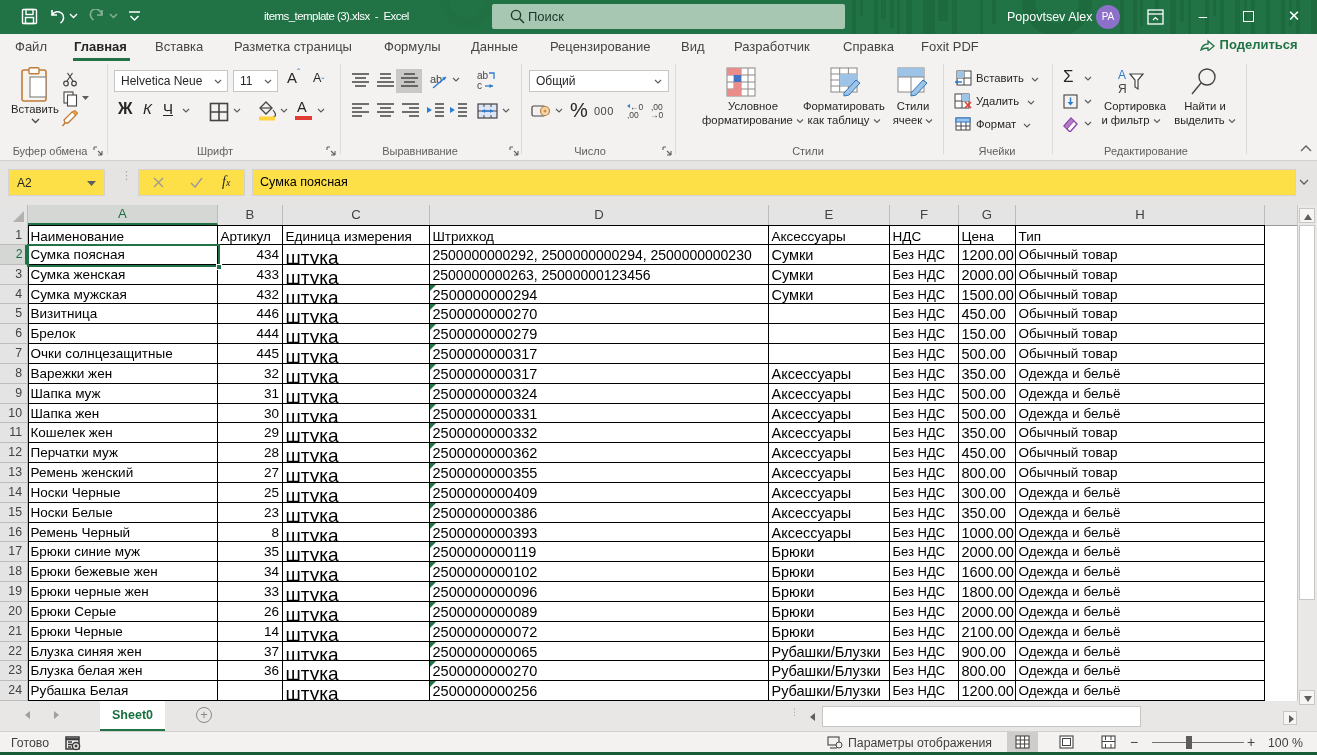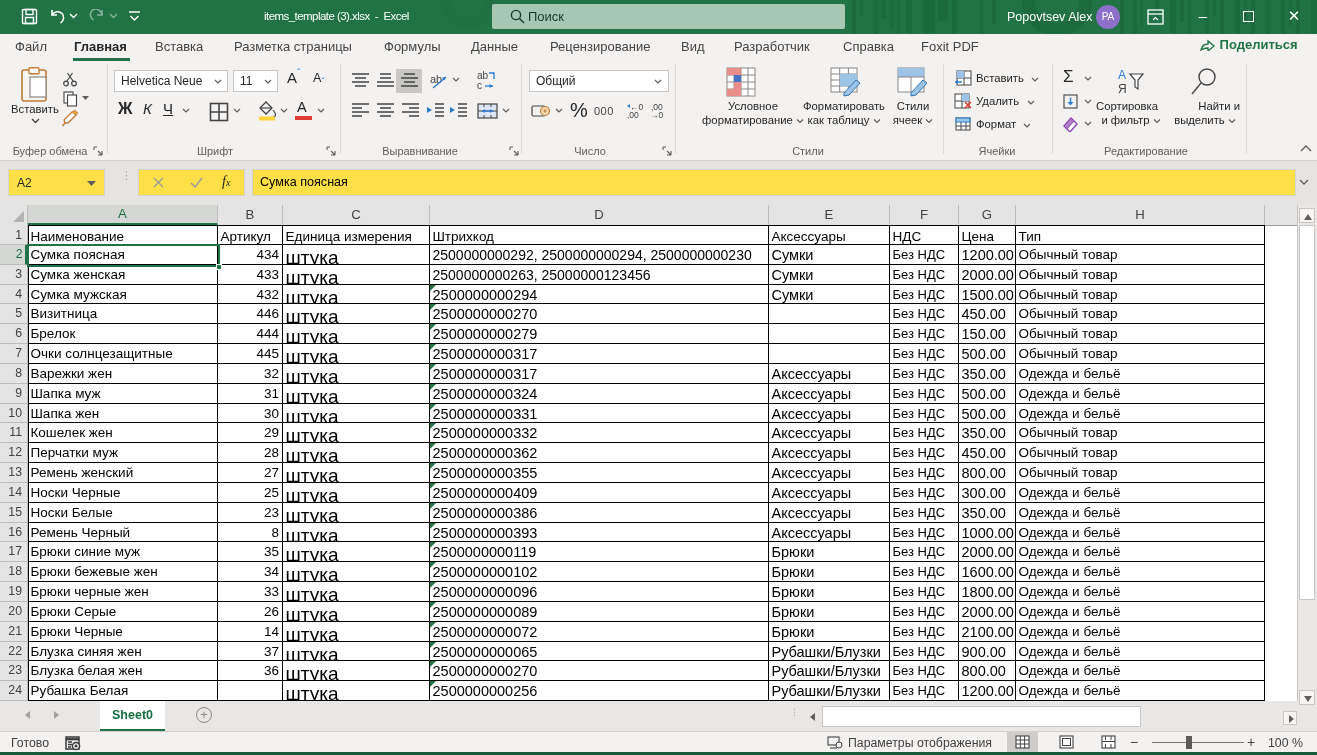--- a/index.html
+++ b/index.html
@@ -414,29 +414,29 @@
       <path d="M2 10L9 2l3 3-7 8z" fill="#b07cc6" stroke="#8e44ad" stroke-width="1"></path>
     </svg>
 <svg style="position:absolute;left:1084px;top:60px" width="8" height="5" viewBox="0 0 8 5">
       <path d="M1 1l3 3 3-3" fill="none" stroke="#605e5c" stroke-width="1.2"></path>
     </svg>
 <svg style="position:absolute;left:1117px;top:7px" width="28" height="28" viewBox="0 0 28 28">
  <text x="1" y="11" font-size="12" fill="#2b7cd3" font-family="Liberation Sans">А</text>
  <text x="1" y="25" font-size="12" fill="#444" font-family="Liberation Sans">Я</text>
  <path d="M13 6h13l-5 6v9l-3-2v-7z" fill="#fff" stroke="#444" stroke-width="1.2"></path>
 </svg>
-<div class="rbtxt" style="position:absolute;left:1096px;top:39px;width:70px;text-align:left">Сортировка</div>
+<div class="rbtxt" style="position:absolute;left:1096px;top:39px;width:70px;text-align:right">Сортировка</div>
 <div class="rbtxt" style="position:absolute;left:1096px;top:53px;width:70px;text-align:center">и фильтр <svg width="8" height="5" viewBox="0 0 8 5" style="display:inline">
         <path d="M1 0.5l3 3 3-3" fill="none" stroke="#605e5c" stroke-width="1.2"></path>
       </svg></div>
 <svg style="position:absolute;left:1190px;top:6px" width="30" height="30" viewBox="0 0 30 30">
       <circle cx="17" cy="10" r="8" fill="none" stroke="#444" stroke-width="1.4"></circle>
       <path d="M11 16L2 27" stroke="#444" stroke-width="1.4"></path>
     </svg>
-<div class="rbtxt" style="position:absolute;left:1170px;top:39px;width:70px;text-align:right">Найти и</div>
+<div class="rbtxt" style="position:absolute;left:1170px;top:39px;width:70px;text-align:center">Найти и</div>
 <div class="rbtxt" style="position:absolute;left:1170px;top:53px;width:70px;text-align:center">выделить <svg width="8" height="5" viewBox="0 0 8 5" style="display:inline">
         <path d="M1 0.5l3 3 3-3" fill="none" stroke="#605e5c" stroke-width="1.2"></path>
       </svg></div>
 <div class="glabel" style="left:1096px;width:100px">Редактирование</div>
 <div class="gsep" style="left:1246px"></div>
 <svg style="position:absolute;left:1300px;top:84px" width="12" height="7" viewBox="0 0 12 7">
       <path d="M1 6l5-5 5 5" fill="none" stroke="#605e5c" stroke-width="1.3"></path>
     </svg>
 
 </div>

